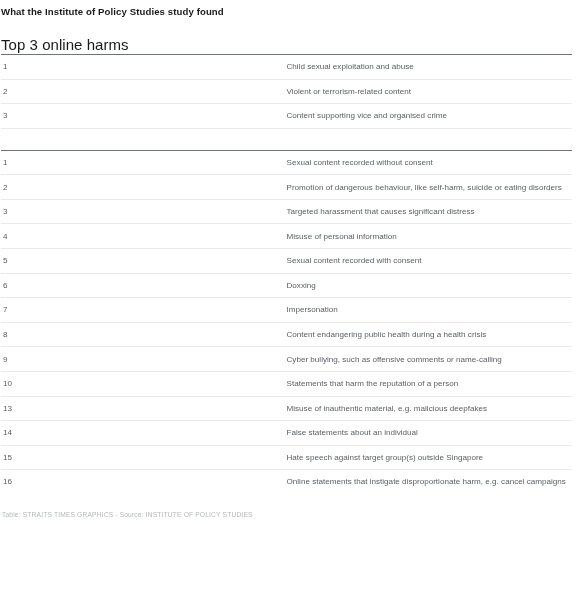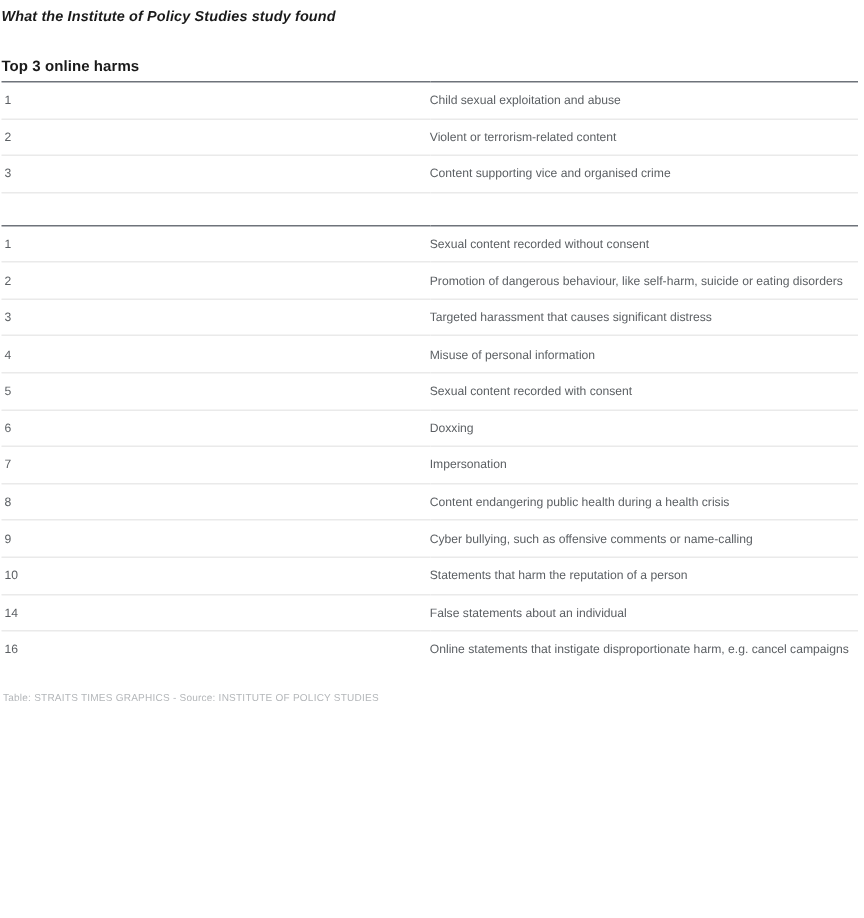--- a/index.html
+++ b/index.html
@@ -21,31 +21,30 @@
     padding: 0 4px 0 1px;
     position: relative;
   }
   .title {
     font-size: 9.6px;
     font-weight: bold;
     color: #1a1a1a;
     letter-spacing: 0.1px;
     padding-top: 6px;
     line-height: 12px;
-    font-style: italic;
   }
   .section {
     margin-top: 0;
   }
   .section-gap {
     height: 21px;
   }
   .section-head {
-    font-size: 10px;
-    font-weight: bold;
+    font-size: 15px;
+    font-weight: normal;
     color: #1a1a1a;
     letter-spacing: 0.05px;
     line-height: 11px;
     padding-bottom: 4px;
   }
   table.harm-table {
     width: 100%;
     border-collapse: collapse;
     table-layout: fixed;
   }
@@ -159,22 +158,30 @@
         </tr>
         <tr>
           <td class="rank">9</td>
           <td class="label">Cyber bullying, such as offensive comments or name-calling</td>
         </tr>
         <tr>
           <td class="rank">10</td>
           <td class="label">Statements that harm the reputation of a person</td>
         </tr>
         <tr>
+          <td class="rank">13</td>
+          <td class="label">Misuse of inauthentic material, e.g. malicious deepfakes</td>
+        </tr>
+        <tr>
           <td class="rank">14</td>
           <td class="label">False statements about an individual</td>
+        </tr>
+        <tr>
+          <td class="rank">15</td>
+          <td class="label">Hate speech against target group(s) outside Singapore</td>
         </tr>
         <tr>
           <td class="rank">16</td>
           <td class="label">Online statements that instigate disproportionate harm, e.g. cancel campaigns</td>
         </tr>
       </tbody>
     </table>
   </div>
 
   <div class="footer">Table: STRAITS TIMES GRAPHICS - Source: INSTITUTE OF POLICY STUDIES</div>

